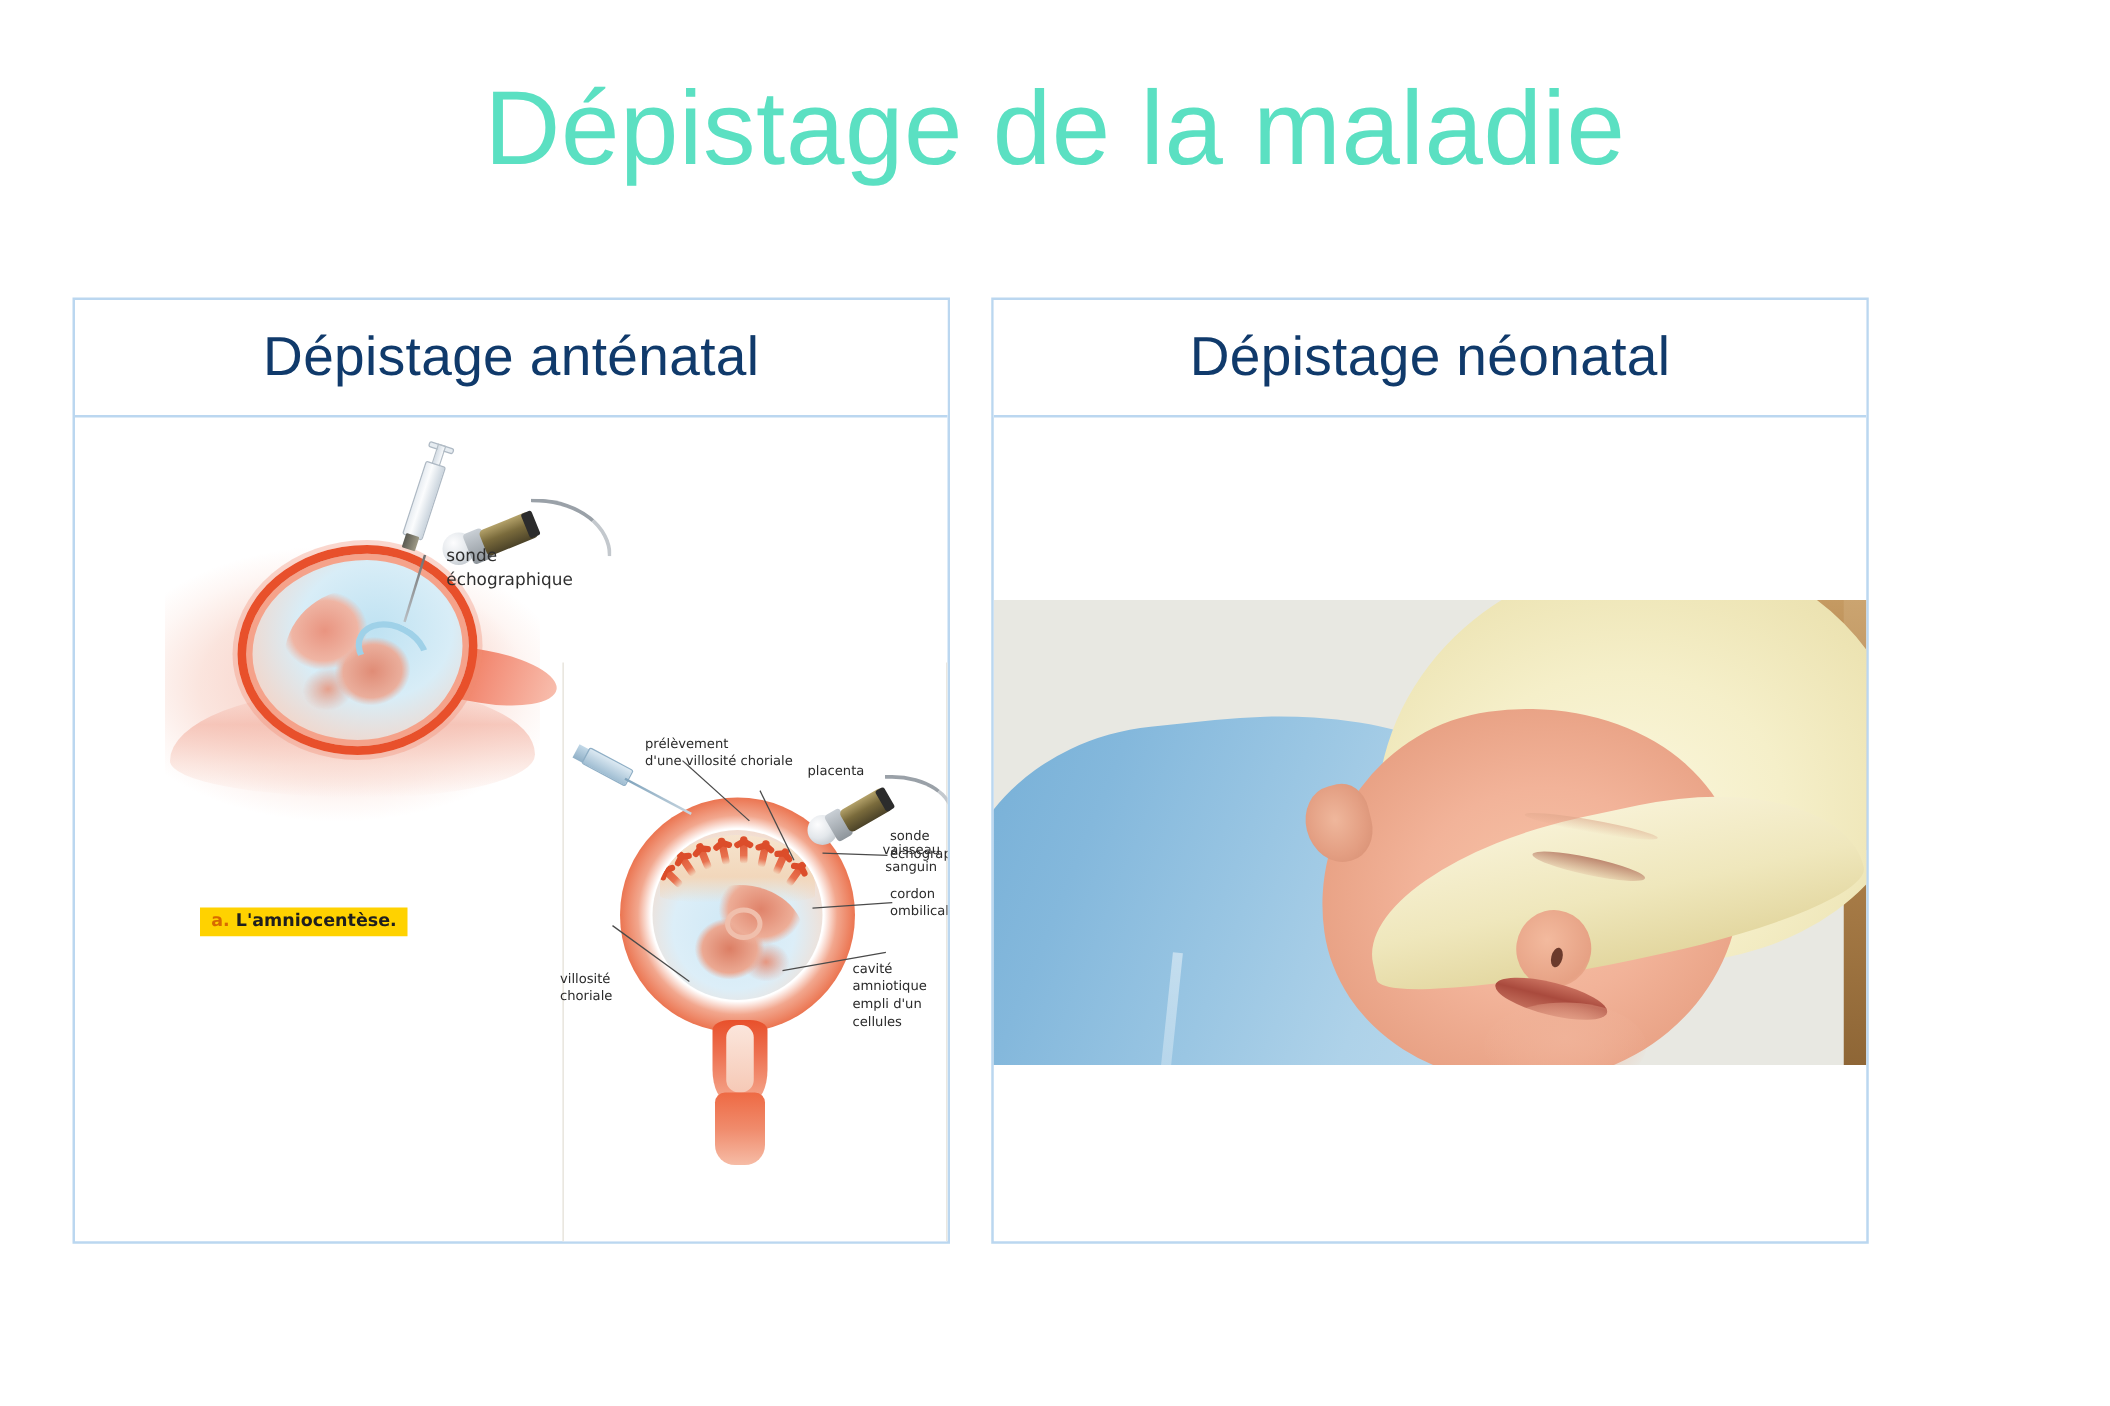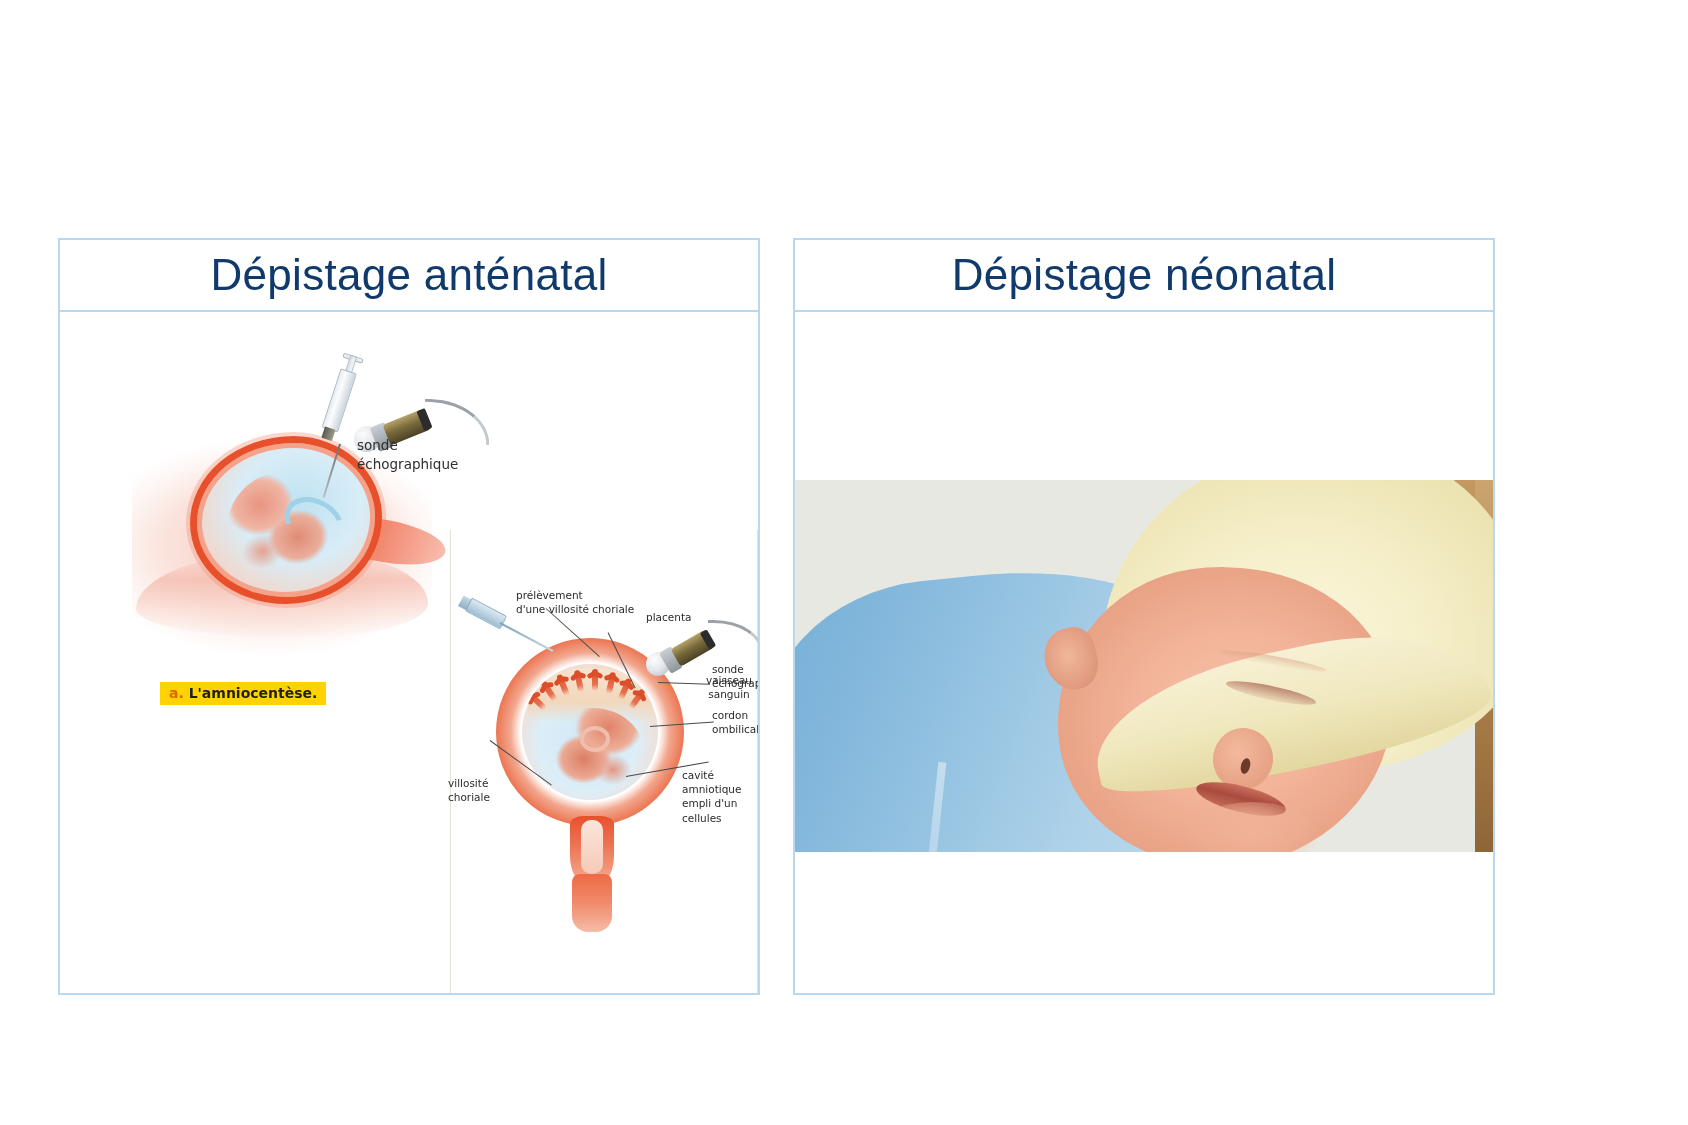--- a/index.html
+++ b/index.html
@@ -29,21 +29,21 @@
     position: absolute;
     border: 2px solid #BBD7F0;
     background: #ffffff;
   }
   .panel-left  { left: 58px;  top: 238px; width: 702px; height: 757px; }
   .panel-right { left: 793px; top: 238px; width: 702px; height: 757px; }
 
   .panel-header {
     position: absolute;
     left: 0; top: 0; right: 0;
-    height: 72px;
+    height: 94px;
     border-bottom: 2px solid #BBD7F0;
     display: flex;
     align-items: center;
     justify-content: center;
     background: #fff;
   }
   .panel-header-text {
     font-size: 44px;
     font-weight: 400;
     color: #103A6B;
@@ -167,20 +167,21 @@
 
   .caption-yellow {
     position: absolute;
     background: #FFD200;
     font-family: "DejaVu Sans", sans-serif;
     font-weight: 700;
     font-size: 14px;
     color: #1E1E1E;
     padding: 3px 9px 4px 9px;
     white-space: nowrap;
+    margin-top: 44px;
   }
   .caption-yellow .mark { color: #D86A00; }
   .cap-a { left: 28px; top: 342px; }
 
   
   .fig-chorio { left: 390px; top: 196px; width: 308px; height: 560px; }
   .chorio-frame {
     position: absolute; left: 0; top: 0; width: 308px; height: 560px;
     background: #fff;
     border-left: 1px solid #E3E0D6; border-right: 1px solid #E3E0D6;
@@ -397,20 +398,21 @@
   .photo-wood2 {
     position: absolute; right: 0; top: 0; width: 18px; height: 372px;
     background: linear-gradient(180deg, #CBA470 0%, #A87C47 60%, #8E6636 100%);
   }
 </style>
 </head>
 <body>
 
 <div class="slide">
 
+  <div class="slide-title">Dépistage de la maladie</div>
 
   <div class="panel panel-left">
     <div class="panel-header">
       <span class="panel-header-text">Dépistage anténatal</span>
     </div>
     <div class="panel-body">
 
       <div class="fig fig-amnio">
         <div class="amnio-uterus"></div>
         <div class="amnio-body-low"></div>

